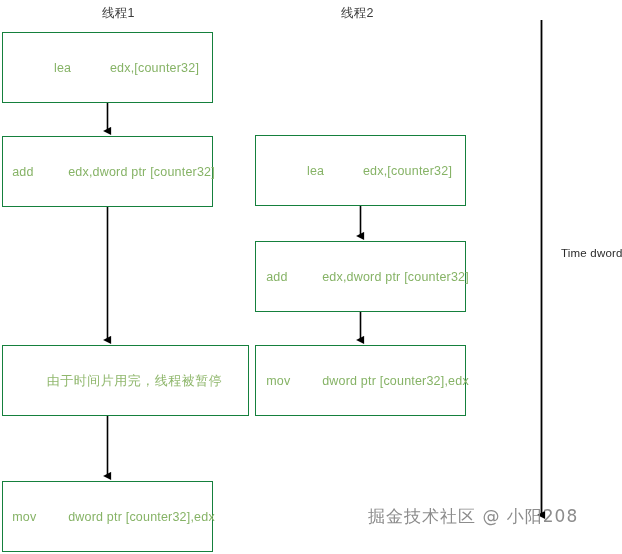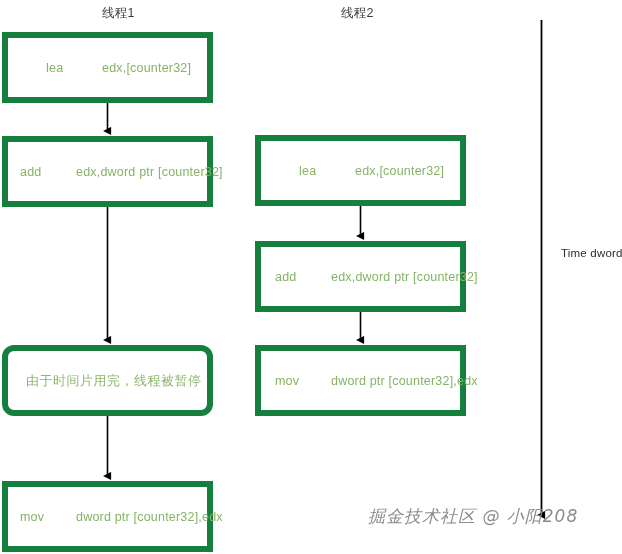--- a/index.html
+++ b/index.html
@@ -27,42 +27,43 @@
     letter-spacing: 0.3px;
     white-space: nowrap;
   }
   #title-thread1 { left: 102px; top: 5px; }
   #title-thread2 { left: 341px; top: 5px; }
 
   .node {
     position: absolute;
     box-sizing: border-box;
     background: #ffffff;
-    border: 6px solid #15803d;
+    border: 1px solid #15803d;
     display: flex;
     align-items: center;
+    justify-content: center;
   }
   .node .line {
     display: flex;
     align-items: baseline;
     white-space: nowrap;
     color: #86b366;
     font-size: 12.5px;
     letter-spacing: 0.2px;
   }
   .node .op {
     display: inline-block;
     min-width: 56px;
   }
   .node .operand { display: inline-block; }
 
   
   #n-l1 { left: 2px;  top: 32px;  width: 211px; height: 71px; }
   #n-l2 { left: 2px;  top: 136px; width: 211px; height: 71px; }
-  #n-l3 { left: 2px;  top: 345px; width: 211px; height: 71px; border-radius: 12px; }
+  #n-l3 { left: 2px;  top: 345px; width: 247px; height: 71px; }
   #n-l4 { left: 2px;  top: 481px; width: 211px; height: 71px; }
 
   
   #n-r1 { left: 255px; top: 135px; width: 211px; height: 71px; }
   #n-r2 { left: 255px; top: 241px; width: 211px; height: 71px; }
   #n-r3 { left: 255px; top: 345px; width: 211px; height: 71px; }
 
   
   #n-l1 .line { padding-left: 38px; }
   #n-l2 .line { padding-left: 12px; }
@@ -91,21 +92,20 @@
 
   #watermark {
     position: absolute;
     left: 368px;
     top: 505px;
     font-size: 17px;
     color: #8c8c8c;
     white-space: nowrap;
     letter-spacing: 1px;
     font-family: "DejaVu Sans", sans-serif;
-    font-style: italic;
   }
 </style>
 </head>
 <body>
 
 <svg id="canvas" viewBox="0 0 622 554">
   <defs>
     <marker id="ah" markerWidth="9" markerHeight="9" refX="4.5" refY="4.2" orient="auto" markerUnits="userSpaceOnUse">
       <path d="M0.4,0.6 L8.6,0.6 L4.5,8.6 Z" fill="#000000"></path>
     </marker>

